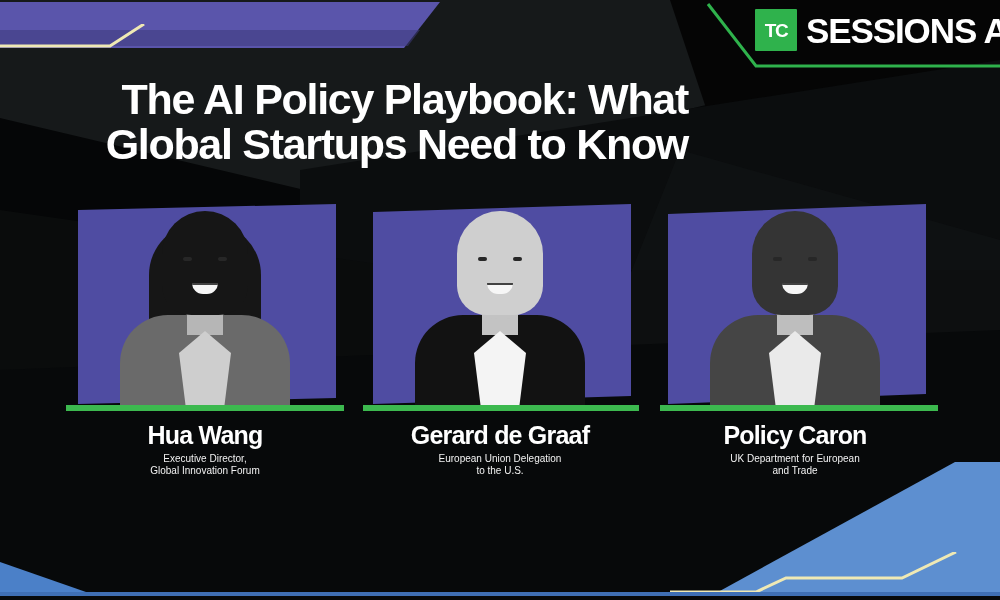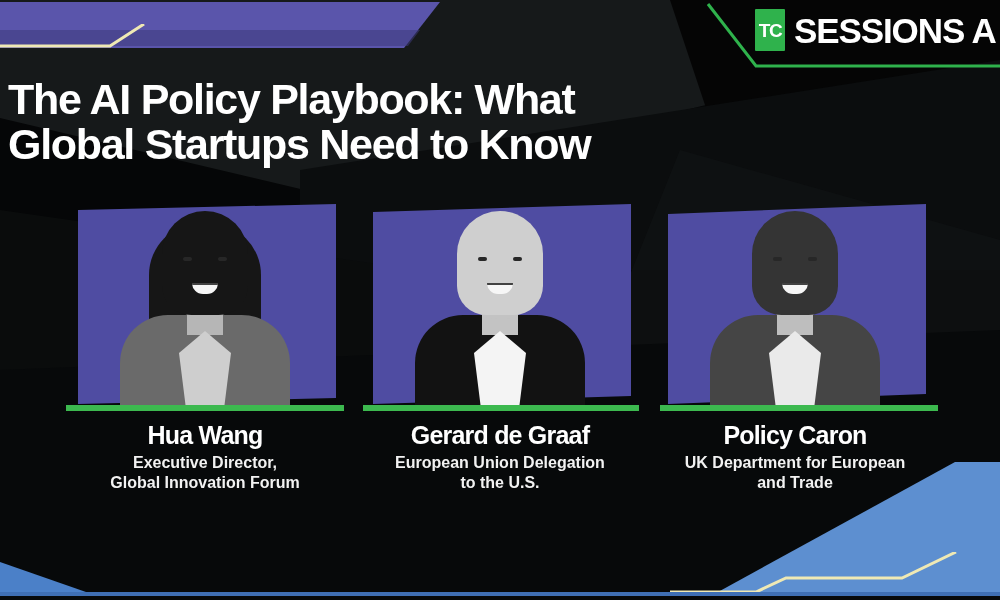--- a/index.html
+++ b/index.html
@@ -94,41 +94,42 @@
   }
   .line-cream-br svg { display:block; }
 
   
   .logo-lockup {
     position:absolute; left:755px; top:8px;
     display:flex; align-items:center; gap:9px;
     height:44px;
   }
   .tc-mark {
-    width:30px; height:42px; background:#2fb24c;
+    width:42px; height:42px; background:#2fb24c;
     display:flex; align-items:center; justify-content:center;
     border-radius:1px;
   }
   .tc-mark span {
     color:#fff; font-weight:700; font-size:19px;
     letter-spacing:-1.5px; line-height:1;
     font-family:"Liberation Sans", sans-serif;
   }
   .sessions-text {
     color:#fff; font-size:35px; font-weight:700;
     letter-spacing:-1.1px; line-height:1; white-space:nowrap;
   }
 
   
   .title {
     position:absolute; left:8px; top:48px; width:680px;
     color:#fff;
     font-size:43px; font-weight:700; line-height:1.06;
     letter-spacing:-1.3px;
     white-space:pre-line;
+    text-align:right;
   }
 
   
   .speakers {
     position:absolute; left:0; top:196px; width:860px; height:300px;
   }
   .speaker { position:absolute; top:0; width:290px; height:300px; }
   .speaker.s0 { left:60px; }
   .speaker.s1 { left:355px; }
   .speaker.s2 { left:650px; }
@@ -216,21 +217,21 @@
 
   .speaker-text {
     position:absolute; left:0; top:226px; width:290px;
     text-align:center; color:#fff;
   }
   .speaker-name {
     font-size:25px; font-weight:700; letter-spacing:-0.8px;
     line-height:1.1; margin-bottom:3px;
   }
   .speaker-role {
-    font-size:16px; font-weight:700; line-height:1.28;
+    font-size:10px; font-weight:400; line-height:1.28;
     white-space:pre-line; color:#f2f2f2;
   }
 </style>
 </head>
 <body>
 
 <div id="stage">
 
   <div class="bg-layer">
     <div class="facet facet-a"></div>

